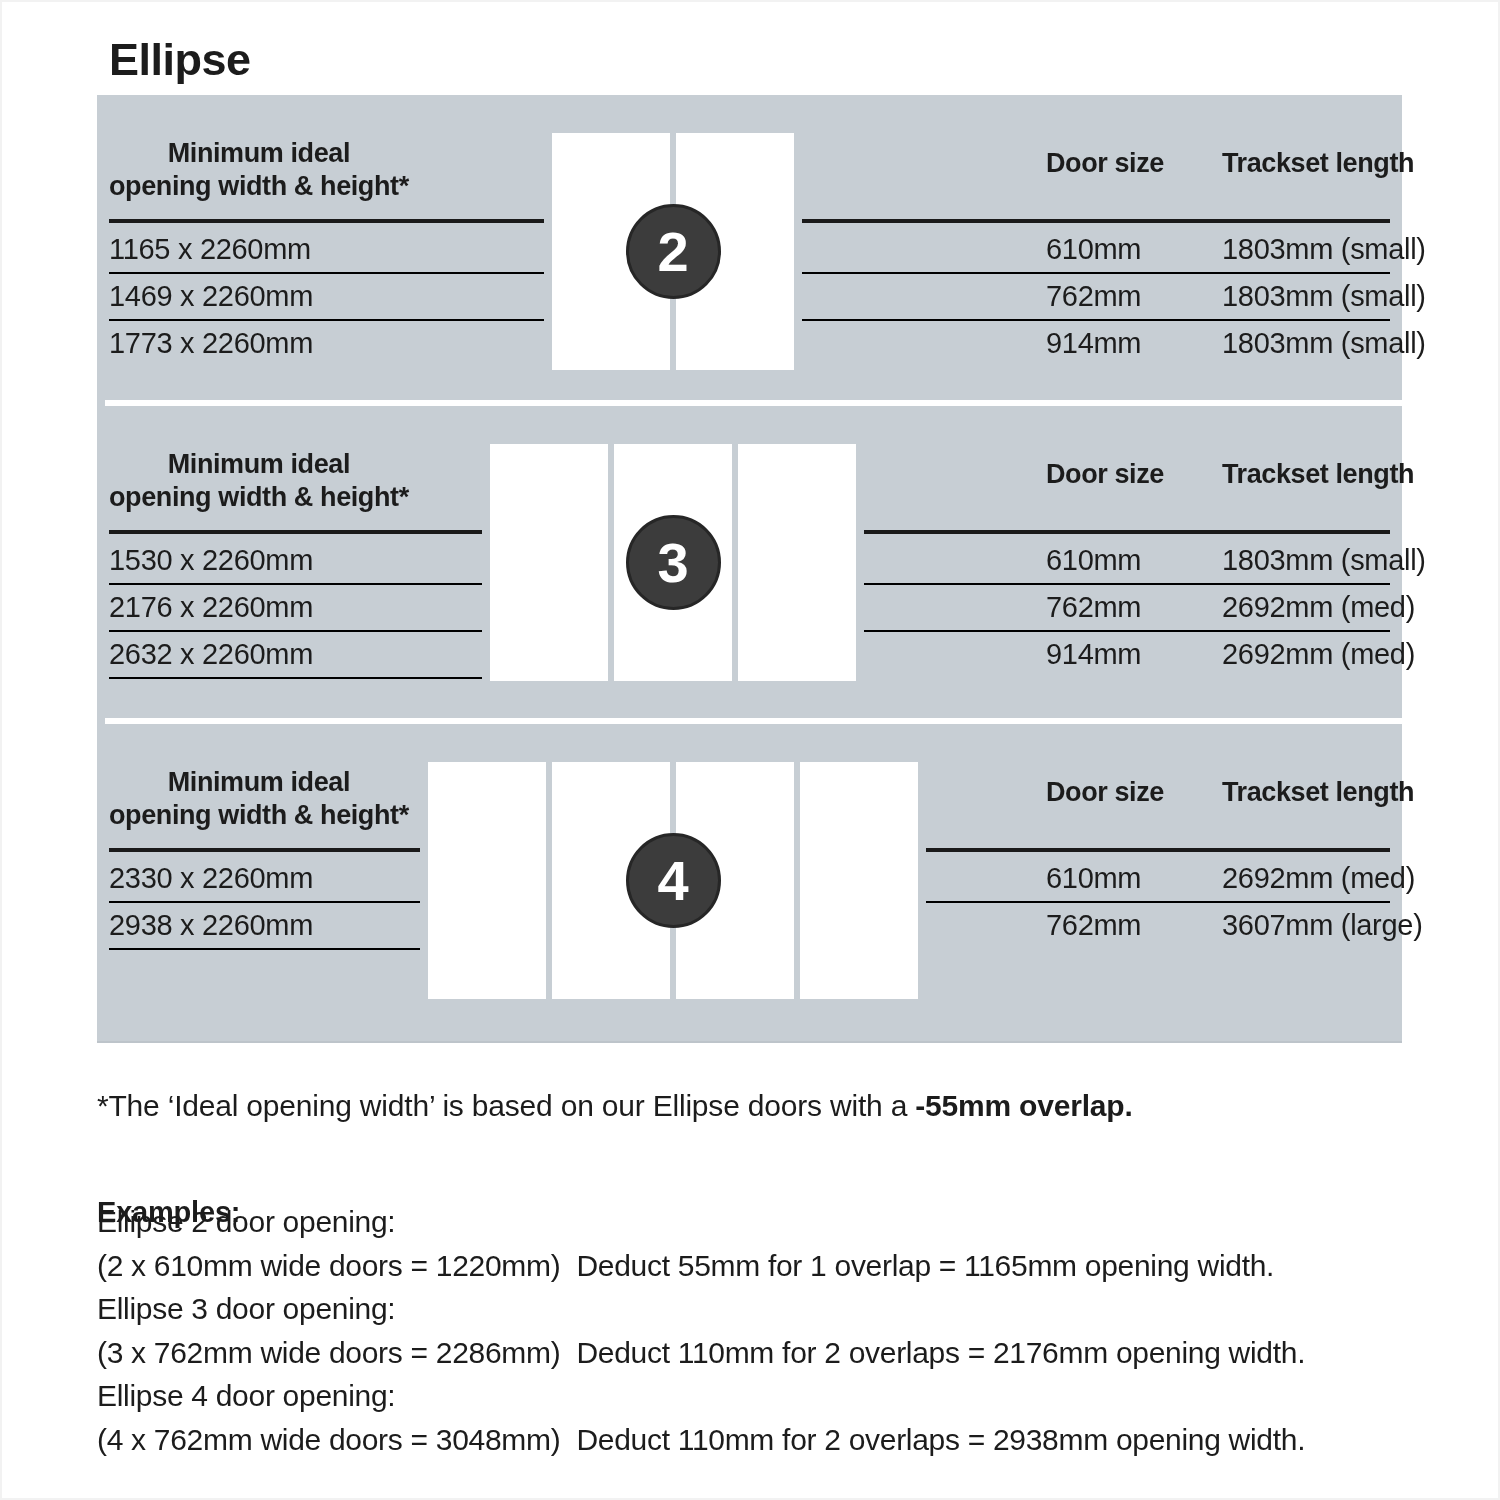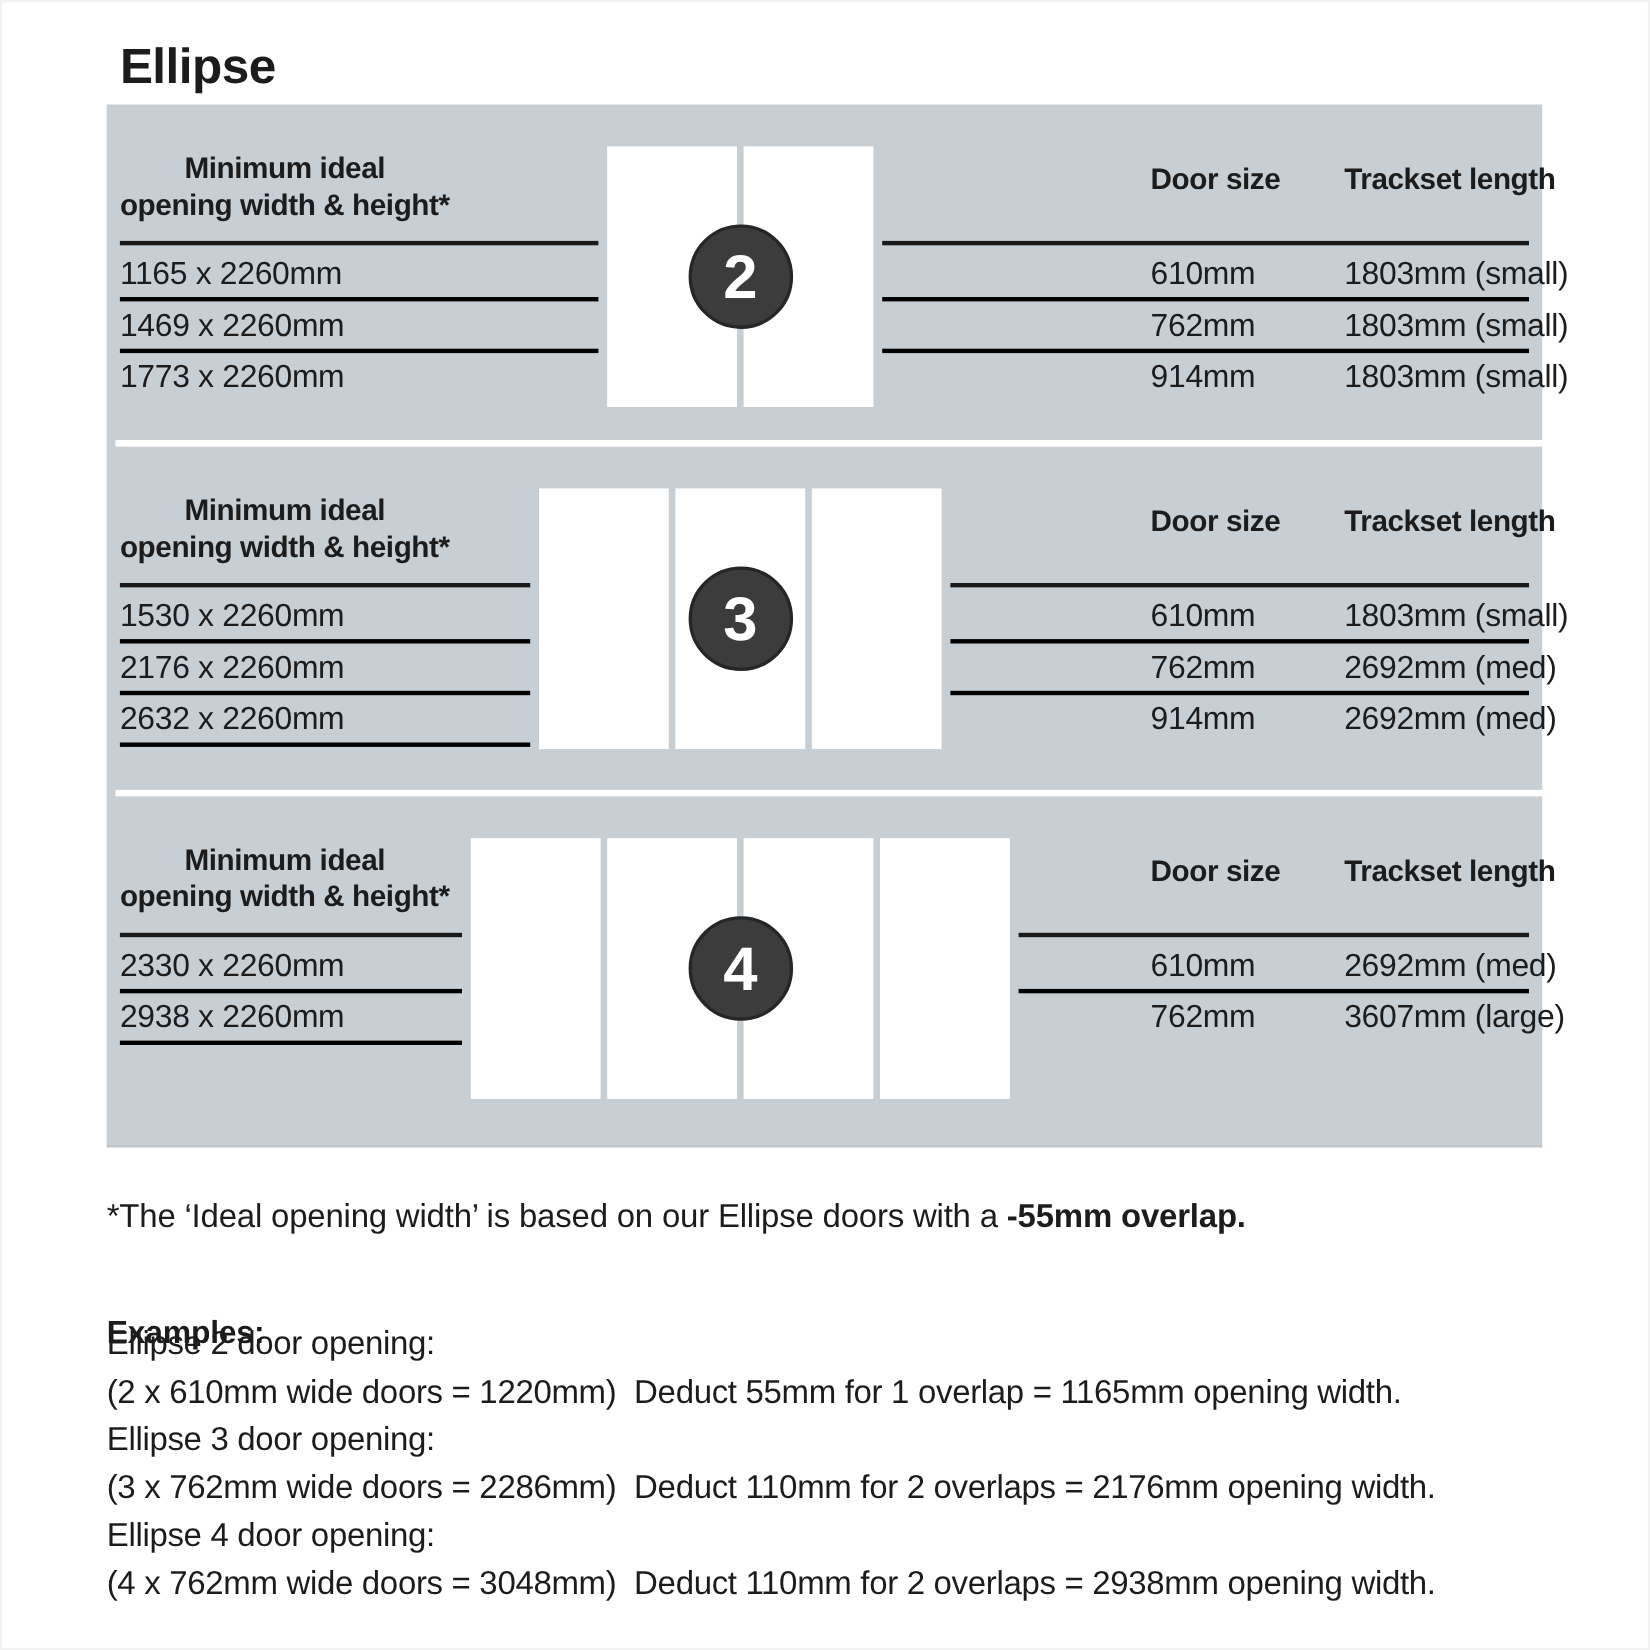--- a/index.html
+++ b/index.html
@@ -41,21 +41,21 @@
     letter-spacing: -0.4px; white-space: nowrap; text-align: center;
   }
   .rule {
     position: absolute; top: 124px; left: 0; right: 0;
     height: 4px; background: #1a1a1a;
   }
   .rows { position: absolute; top: 132px; left: 0; right: 0; }
   .row {
     height: 47px; line-height: 45px;
     font-size: 29px; letter-spacing: -0.3px; white-space: nowrap;
-    border-bottom: 4px solid #000000;
+    border-bottom: 2px solid #000000;
   }
   .row.no-line { border-bottom: none; }
 
   .doors { position: absolute; top: 38px; height: 237px; display: flex; gap: 6px; }
   .door { background: #ffffff; height: 100%; }
 
   .badge {
     position: absolute; width: 95px; height: 95px;
     border-radius: 50%;
     background: #3c3c3c; border: 3px solid #262626;

